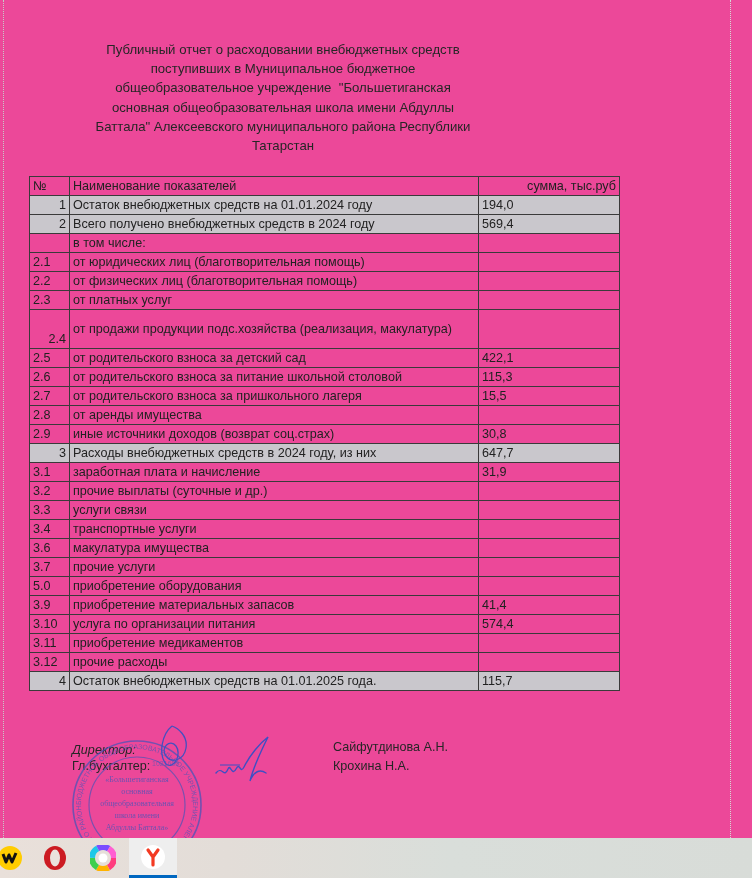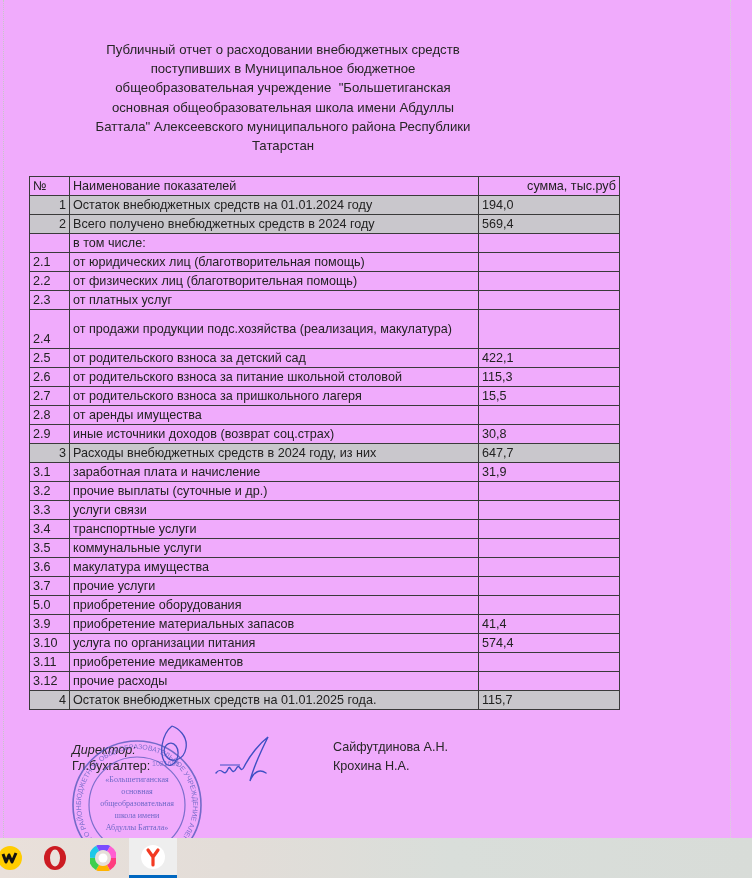--- a/index.html
+++ b/index.html
@@ -2,21 +2,21 @@
 <html><head>
 <meta charset="utf-8">
 <style>
   html, body { margin: 0; padding: 0; }
   body {
     width: 752px; height: 878px; position: relative; overflow: hidden;
     background: #ffffff;
     font-family: "Liberation Sans", "DejaVu Sans", sans-serif;
     color: #1e1e1e;
   }
-  .page { position: absolute; left: 0; top: 0; width: 752px; height: 838px; background: #f0abfc; }
+  .page { position: absolute; left: 0; top: 0; width: 752px; height: 838px; background: #ec4899; }
   .edge-left { position: absolute; left: 3px; top: 0; width: 0; height: 838px; border-left: 1px dotted #c8c8c8; }
   .edge-right { position: absolute; left: 730px; top: 0; width: 0; height: 838px; border-left: 1px dotted #d6d6d6; }
 
   .title {
     position: absolute; left: 60px; top: 40px; width: 446px;
     text-align: center; font-size: 13.2px; line-height: 19.2px; color: #262626;
   }
 
   table.report {
     position: absolute; left: 29px; top: 176px;
@@ -25,21 +25,21 @@
   table.report td {
     border: 1.3px solid #3a3a3a; padding: 0 3px; height: 18px; line-height: 18px;
     white-space: nowrap;
   }
   table.report td.num { width: 33px; }
   table.report td.name { width: 402px; }
   table.report td.amt { width: 134px; }
   table.report tr.shaded td { background: #c9c7cc; }
   table.report tr.shaded td.num { text-align: right; }
   table.report tr.tall td { height: 38px; }
-  table.report tr.tall td.num { vertical-align: bottom; }
+  table.report tr.tall td.num { vertical-align: bottom; text-align: right; }
   table.report tr.tall td.name { white-space: normal; line-height: 19px; }
 
   .sig { position: absolute; font-size: 12.6px; color: #262626; line-height: 19px; }
 
   .stamp { position: absolute; left: 70px; top: 738px; width: 134px; height: 134px; }
   .signature { position: absolute; left: 210px; top: 735px; width: 70px; height: 50px; }
 
   .taskbar {
     position: absolute; left: 0; top: 838px; width: 752px; height: 40px;
     background: linear-gradient(90deg, #e9e0da 0%, #e3ddd8 30%, #d9deda 60%, #d8dcd8 100%);
@@ -50,21 +50,21 @@
 </head>
 <body>
 
 <div class="page">
   <div class="edge-left"></div>
   <div class="edge-right"></div>
 
   <div class="title">
     <div>Публичный отчет о расходовании внебюджетных средств</div>
     <div>поступивших в Муниципальное бюджетное</div>
-    <div style="white-space:pre">общеобразовательная учреждение  "Большетиганская</div>
+    <div style="white-space:pre">общеобразовательное учреждение  "Большетиганская</div>
     <div>основная общеобразовательная школа имени Абдуллы</div>
     <div>Баттала" Алексеевского муниципального района Республики</div>
     <div>Татарстан</div>
   </div>
 
   <table class="report">
     <tbody id="report-body">
       <tr>
         <td class="num">№</td>
         <td class="name">Наименование показателей</td>
@@ -146,25 +146,20 @@
           <td class="amt"></td>
         </tr>
         <tr>
           <td class="num">3.3</td>
           <td class="name">услуги связи</td>
           <td class="amt"></td>
         </tr>
         <tr>
           <td class="num">3.4</td>
           <td class="name">транспортные услуги</td>
-          <td class="amt"></td>
-        </tr>
-        <tr>
-          <td class="num">3.5</td>
-          <td class="name">коммунальные услуги</td>
           <td class="amt"></td>
         </tr>
         <tr>
           <td class="num">3.6</td>
           <td class="name">макулатура имущества</td>
           <td class="amt"></td>
         </tr>
         <tr>
           <td class="num">3.7</td>
           <td class="name">прочие услуги</td>

